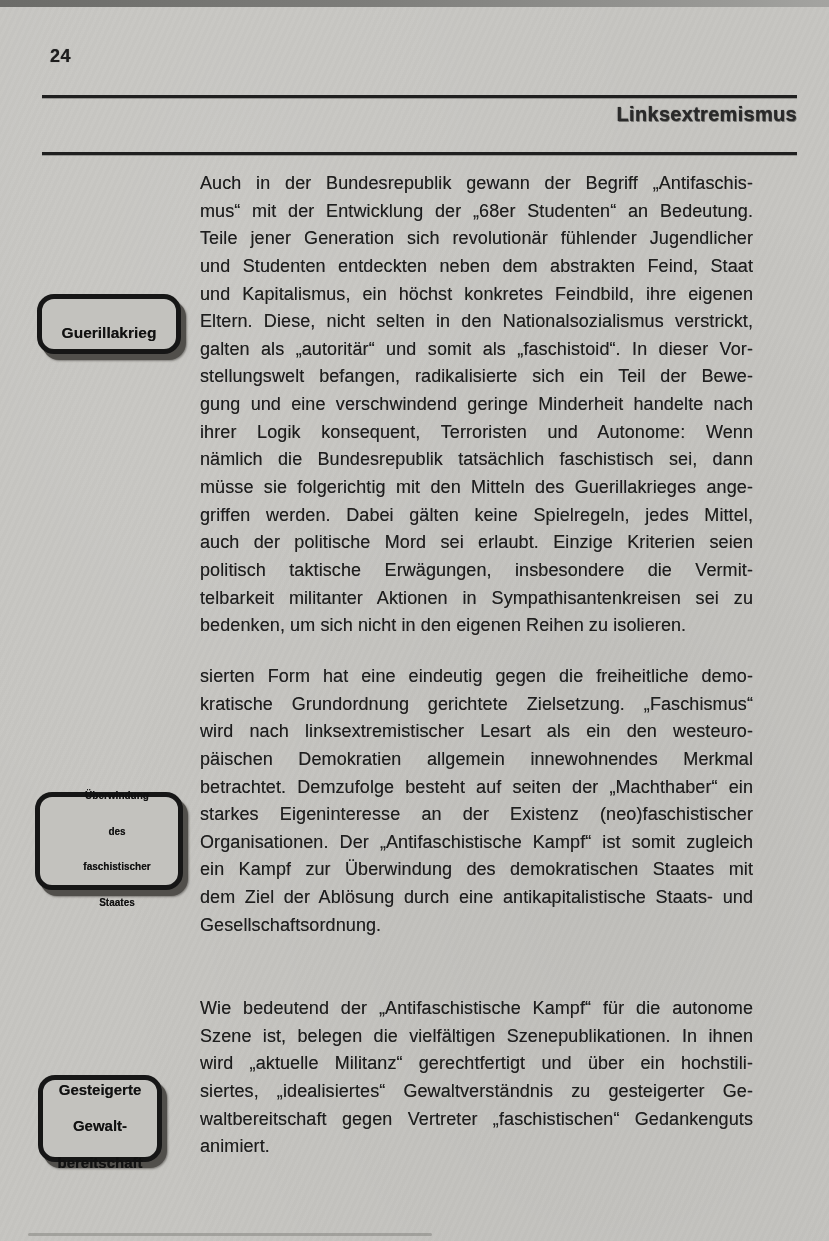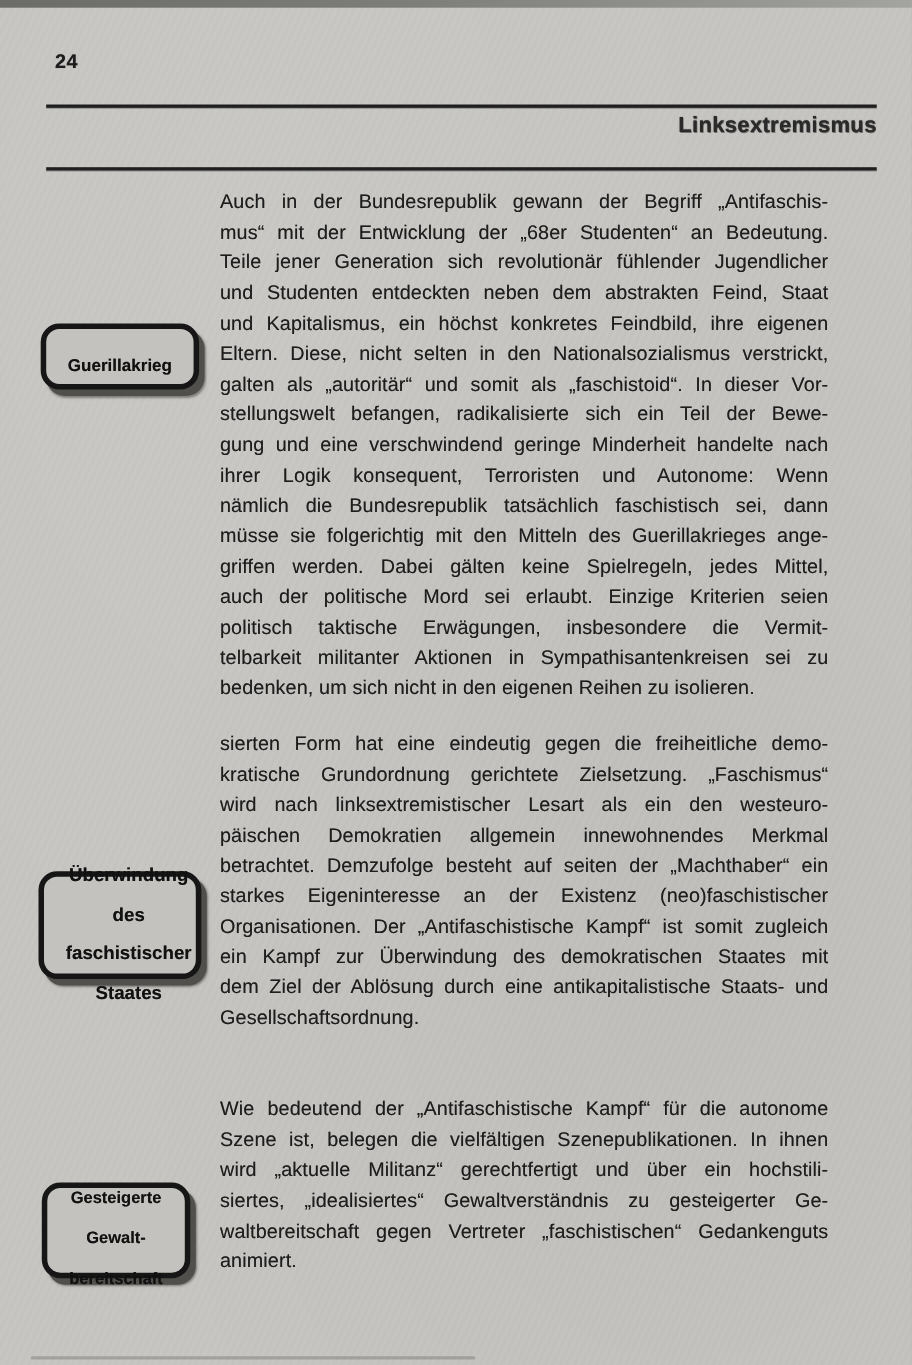--- a/index.html
+++ b/index.html
@@ -72,28 +72,28 @@
     position:absolute;
     box-sizing:border-box;
     background:#c3c2be;
     border:5px solid #161616;
     border-radius:17px;
     box-shadow:5px 6px 0 0 #514f4b, 6px 7px 2px 0 rgba(70,68,64,0.55);
     display:flex;align-items:center;justify-content:center;
   }
   .box-1{left:37px;top:294px;width:144px;height:60px;}
   .box-2{left:35px;top:792px;width:148px;height:98px;}
-  .box-3{left:38px;top:1075px;width:135px;height:87px;}
+  .box-3{left:38px;top:1075px;width:124px;height:87px;}
   .box-label{
     width:100%;
     font-weight:bold;color:#111;
     text-shadow:0 0 0.6px rgba(17,17,17,0.6);
   }
   .box-1 .box-label{font-size:15.5px;line-height:19px;}
-  .box-2 .box-label{font-size:17px;line-height:19.5px;padding-left:16px;}
+  .box-2 .box-label{font-size:10px;line-height:19.5px;padding-left:16px;}
   .box-3 .box-label{font-size:15px;line-height:20.5px;}
   .margin-box .line{text-align:center;margin-top:16px;}
 </style>
 </head>
 <body>
 
 <div class="page">
 
   <div class="scan-top"></div>
 

